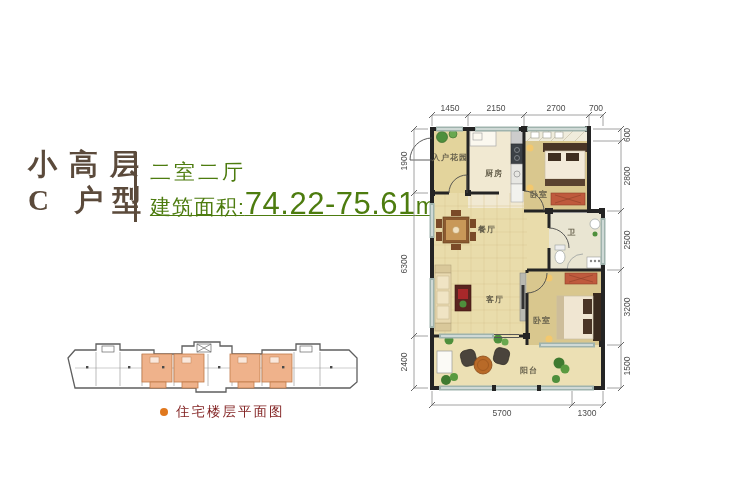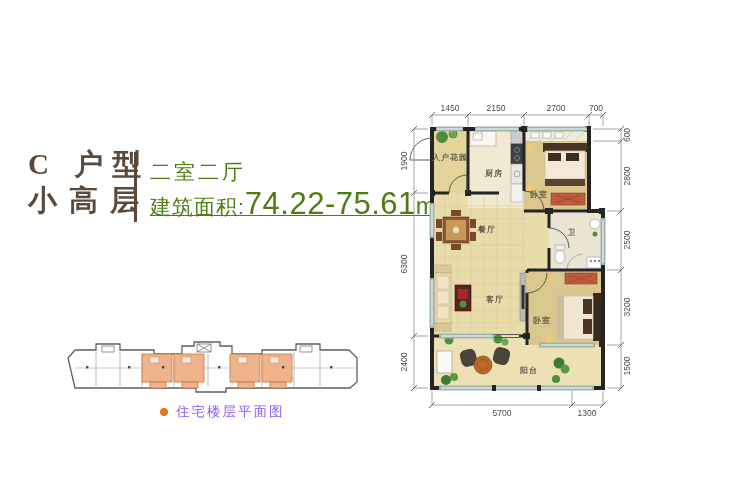--- a/index.html
+++ b/index.html
@@ -15,35 +15,35 @@
   .subtitle{font-size:21px;letter-spacing:3px;}
   .area-row{white-space:nowrap;text-decoration:underline;}
   .area-label{font-size:21px;letter-spacing:1px;}
   .area-value{font-size:31px;letter-spacing:0.5px;}
   .area-unit{font-size:24px;}
   .area-sup{font-size:13px;vertical-align:super;}
   
   .bld-wrap{position:absolute;left:62px;top:336px;width:302px;height:64px;}
   .caption-row{position:absolute;left:160px;top:403px;display:flex;align-items:center;}
   .caption-dot{width:8px;height:8px;border-radius:50%;background:#e0781e;margin-right:8px;flex:0 0 auto;}
-  .caption-text{font-size:13.5px;color:#8b5cf6;letter-spacing:2px;white-space:nowrap;}
+  .caption-text{font-size:13.5px;color:#7f1d1d;letter-spacing:2px;white-space:nowrap;}
   
   .plan-wrap{position:absolute;left:399px;top:93px;width:335px;height:330px;}
   svg text{font-family:"Liberation Sans","DejaVu Sans",sans-serif;}
   .dim-text{fill:#4c4c4c;font-size:8.5px;}
   .room-text{fill:#66604c;font-size:8px;font-weight:bold;letter-spacing:1px;}
 </style>
 </head>
 <body>
 
 <div class="page">
 
   <div class="title-block">
+    <div class="title-line">小高层</div>
     <div class="title-line title-line2">C 户型</div>
-    <div class="title-line">小高层</div>
   </div>
   <div class="title-divider"></div>
   <div class="info-block">
     <div class="subtitle">二室二厅</div>
     <div class="area-row"><span class="area-label">建筑面积:</span><span class="area-value">74.22-75.61</span><span class="area-unit">m</span><sup class="area-sup">2</sup></div>
   </div>
 
   <div class="bld-wrap">
     <svg viewBox="0 0 302 64" width="302" height="64">
       <path d="M6,22 L13,14 H34 V8 H58 V14 H92 V18 H120 V10 H132 V6 H158 V10 H170 V18 H200 V14 H234 V8 H258 V14 H287 L295,22 V46 L288,52 H164 V56 H134 V52 H13 Z" fill="#ffffff" stroke="#5f5f5f" stroke-width="1.3"></path>

